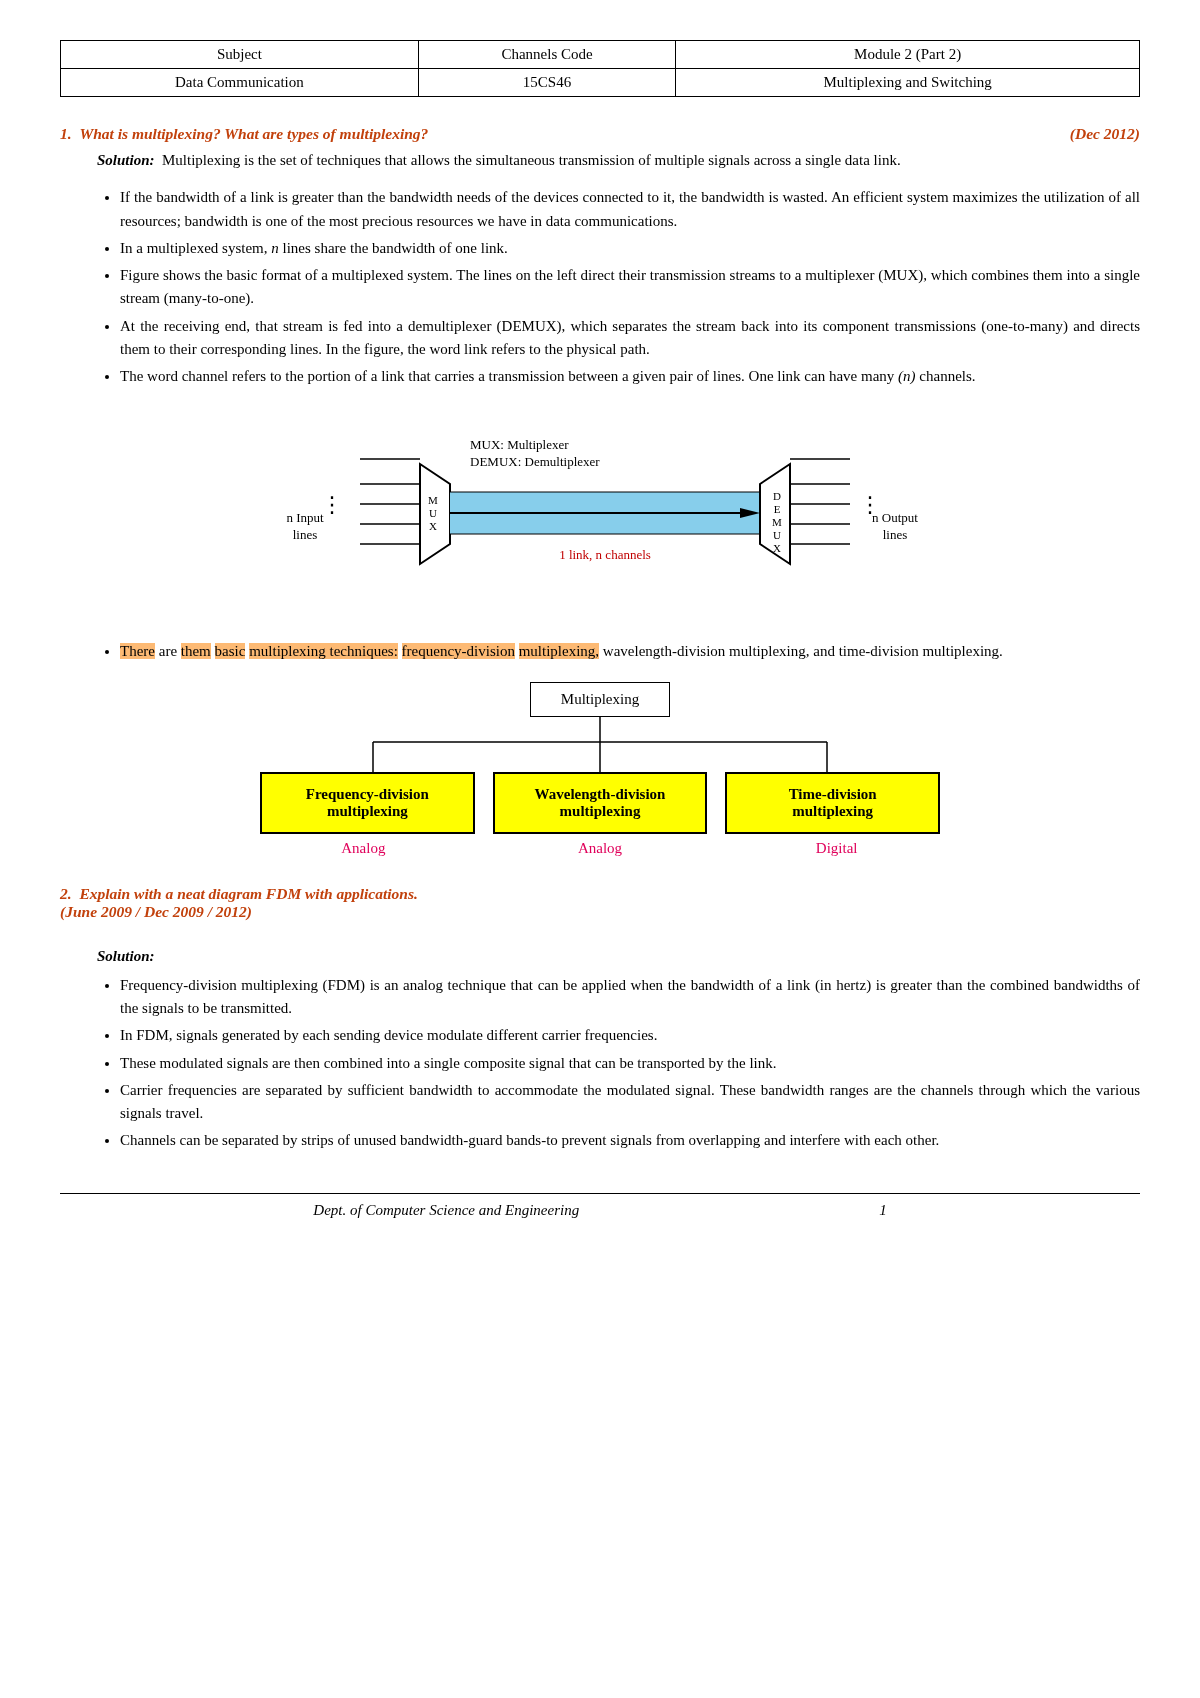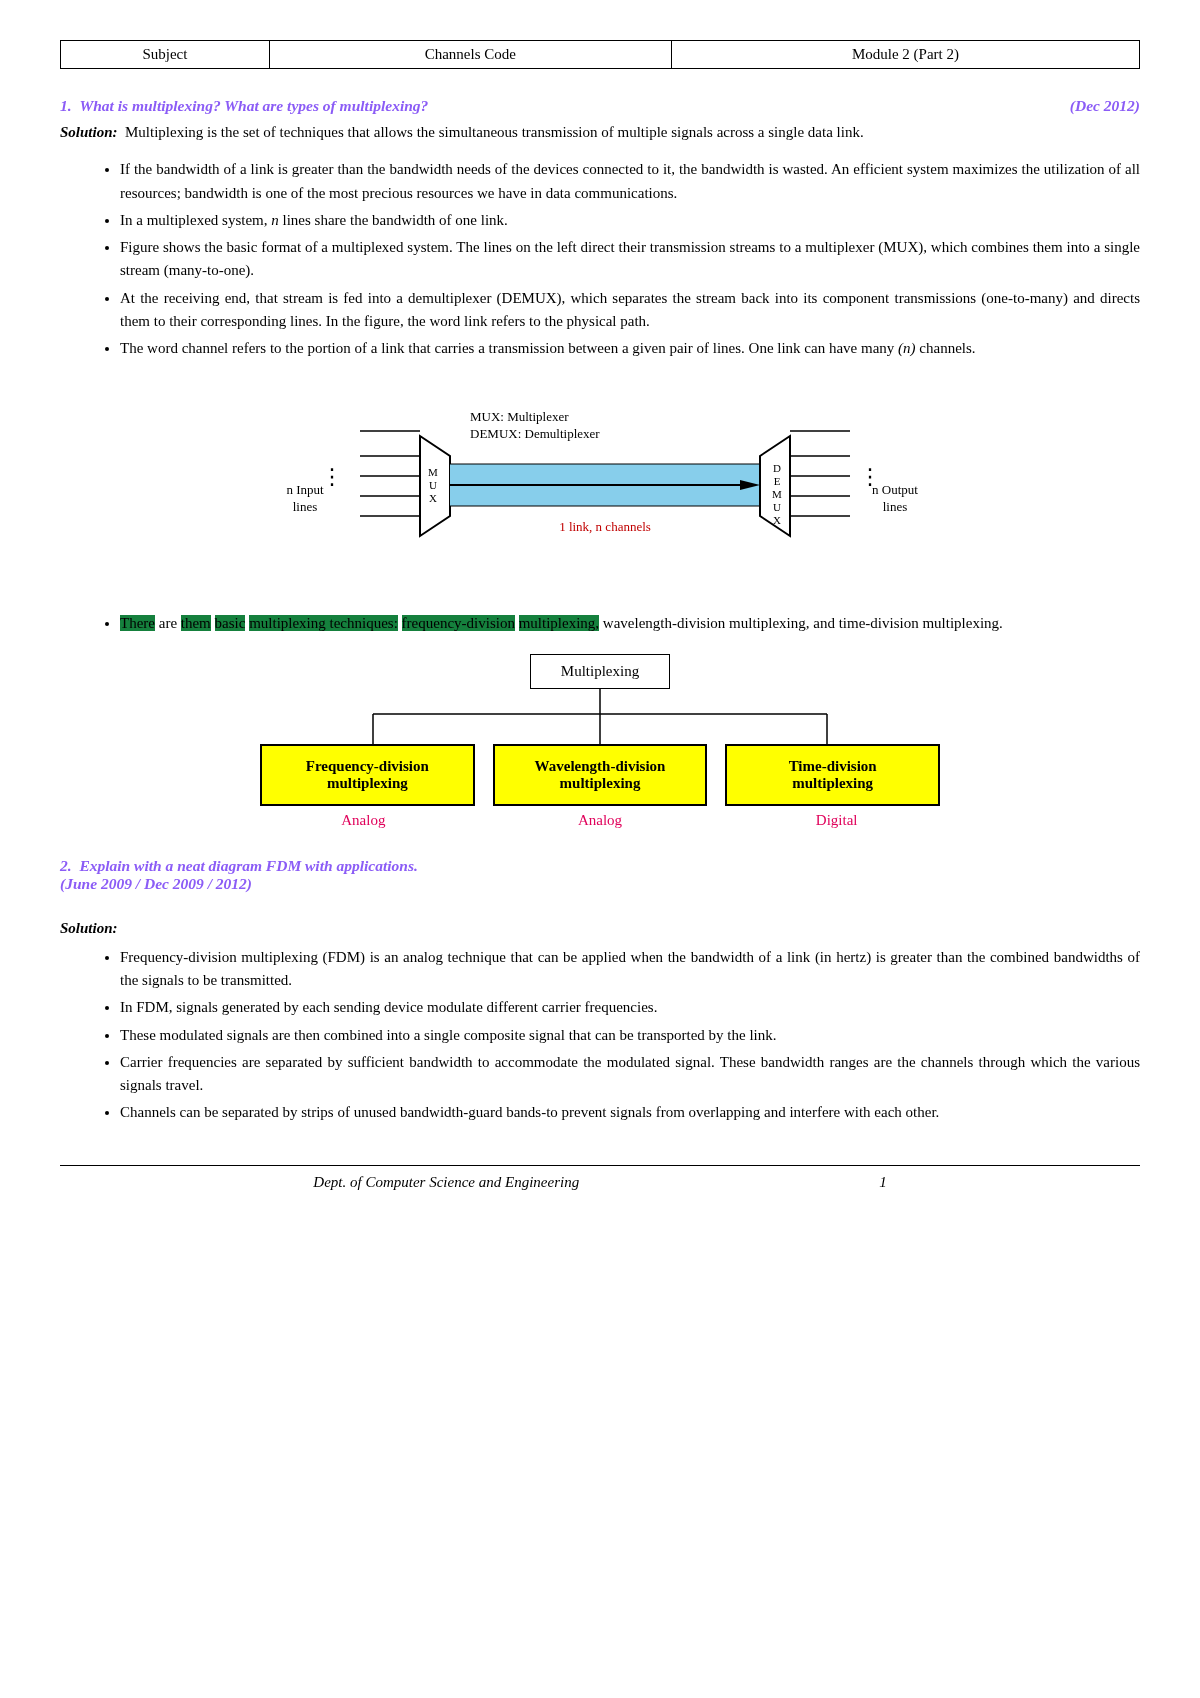--- a/index.html
+++ b/index.html
@@ -21,34 +21,35 @@
     }
     .header-table td {
       border: 1px solid #000;
       padding: 5px 2px;
       text-align: center;
       font-size: 15px;
     }
 
     
     .question-heading {
-      color: #8b5cf6;
+      color: #c2410c;
       font-style: italic;
       font-weight: bold;
       font-size: 15.5px;
       display: flex;
       justify-content: space-between;
       margin-bottom: 6px;
     }
 
     
     .solution-label {
       font-style: italic;
       font-weight: bold;
       font-size: 15px;
+      margin-left: 37px;
     }
 
     
     .body-text {
       font-size: 15px;
       text-align: justify;
       line-height: 1.55;
       margin-bottom: 6px;
     }
 
@@ -139,38 +140,43 @@
       display: flex;
       justify-content: center;
       align-items: center;
       gap: 300px;
       font-size: 15px;
       font-style: italic;
     }
 
     
     .highlight-blue {
-      background-color: #15803d;
+      background-color: #fdba74;
     }
 
     
     .italic { font-style: italic; }
 
     .section-gap { margin-bottom: 14px; }
     .question-gap { margin-bottom: 24px; flex-direction: column; }
   </style>
 </head>
 <body>
 
 <table class="header-table">
   <tbody>
       <tr>
     <td>Subject</td>
     <td>Channels Code</td>
     <td>Module 2 (Part 2)</td>
+  </tr>
+  <tr>
+    <td>Data Communication</td>
+    <td>15CS46</td>
+    <td>Multiplexing and Switching</td>
   </tr>
 </tbody>
   </table>
 
 <div class="question-heading">
   <span>
     <span>1.</span>
     &nbsp;<span>What is multiplexing? What are types of multiplexing?</span>
   </span>
   <span>(Dec 2012)</span>

